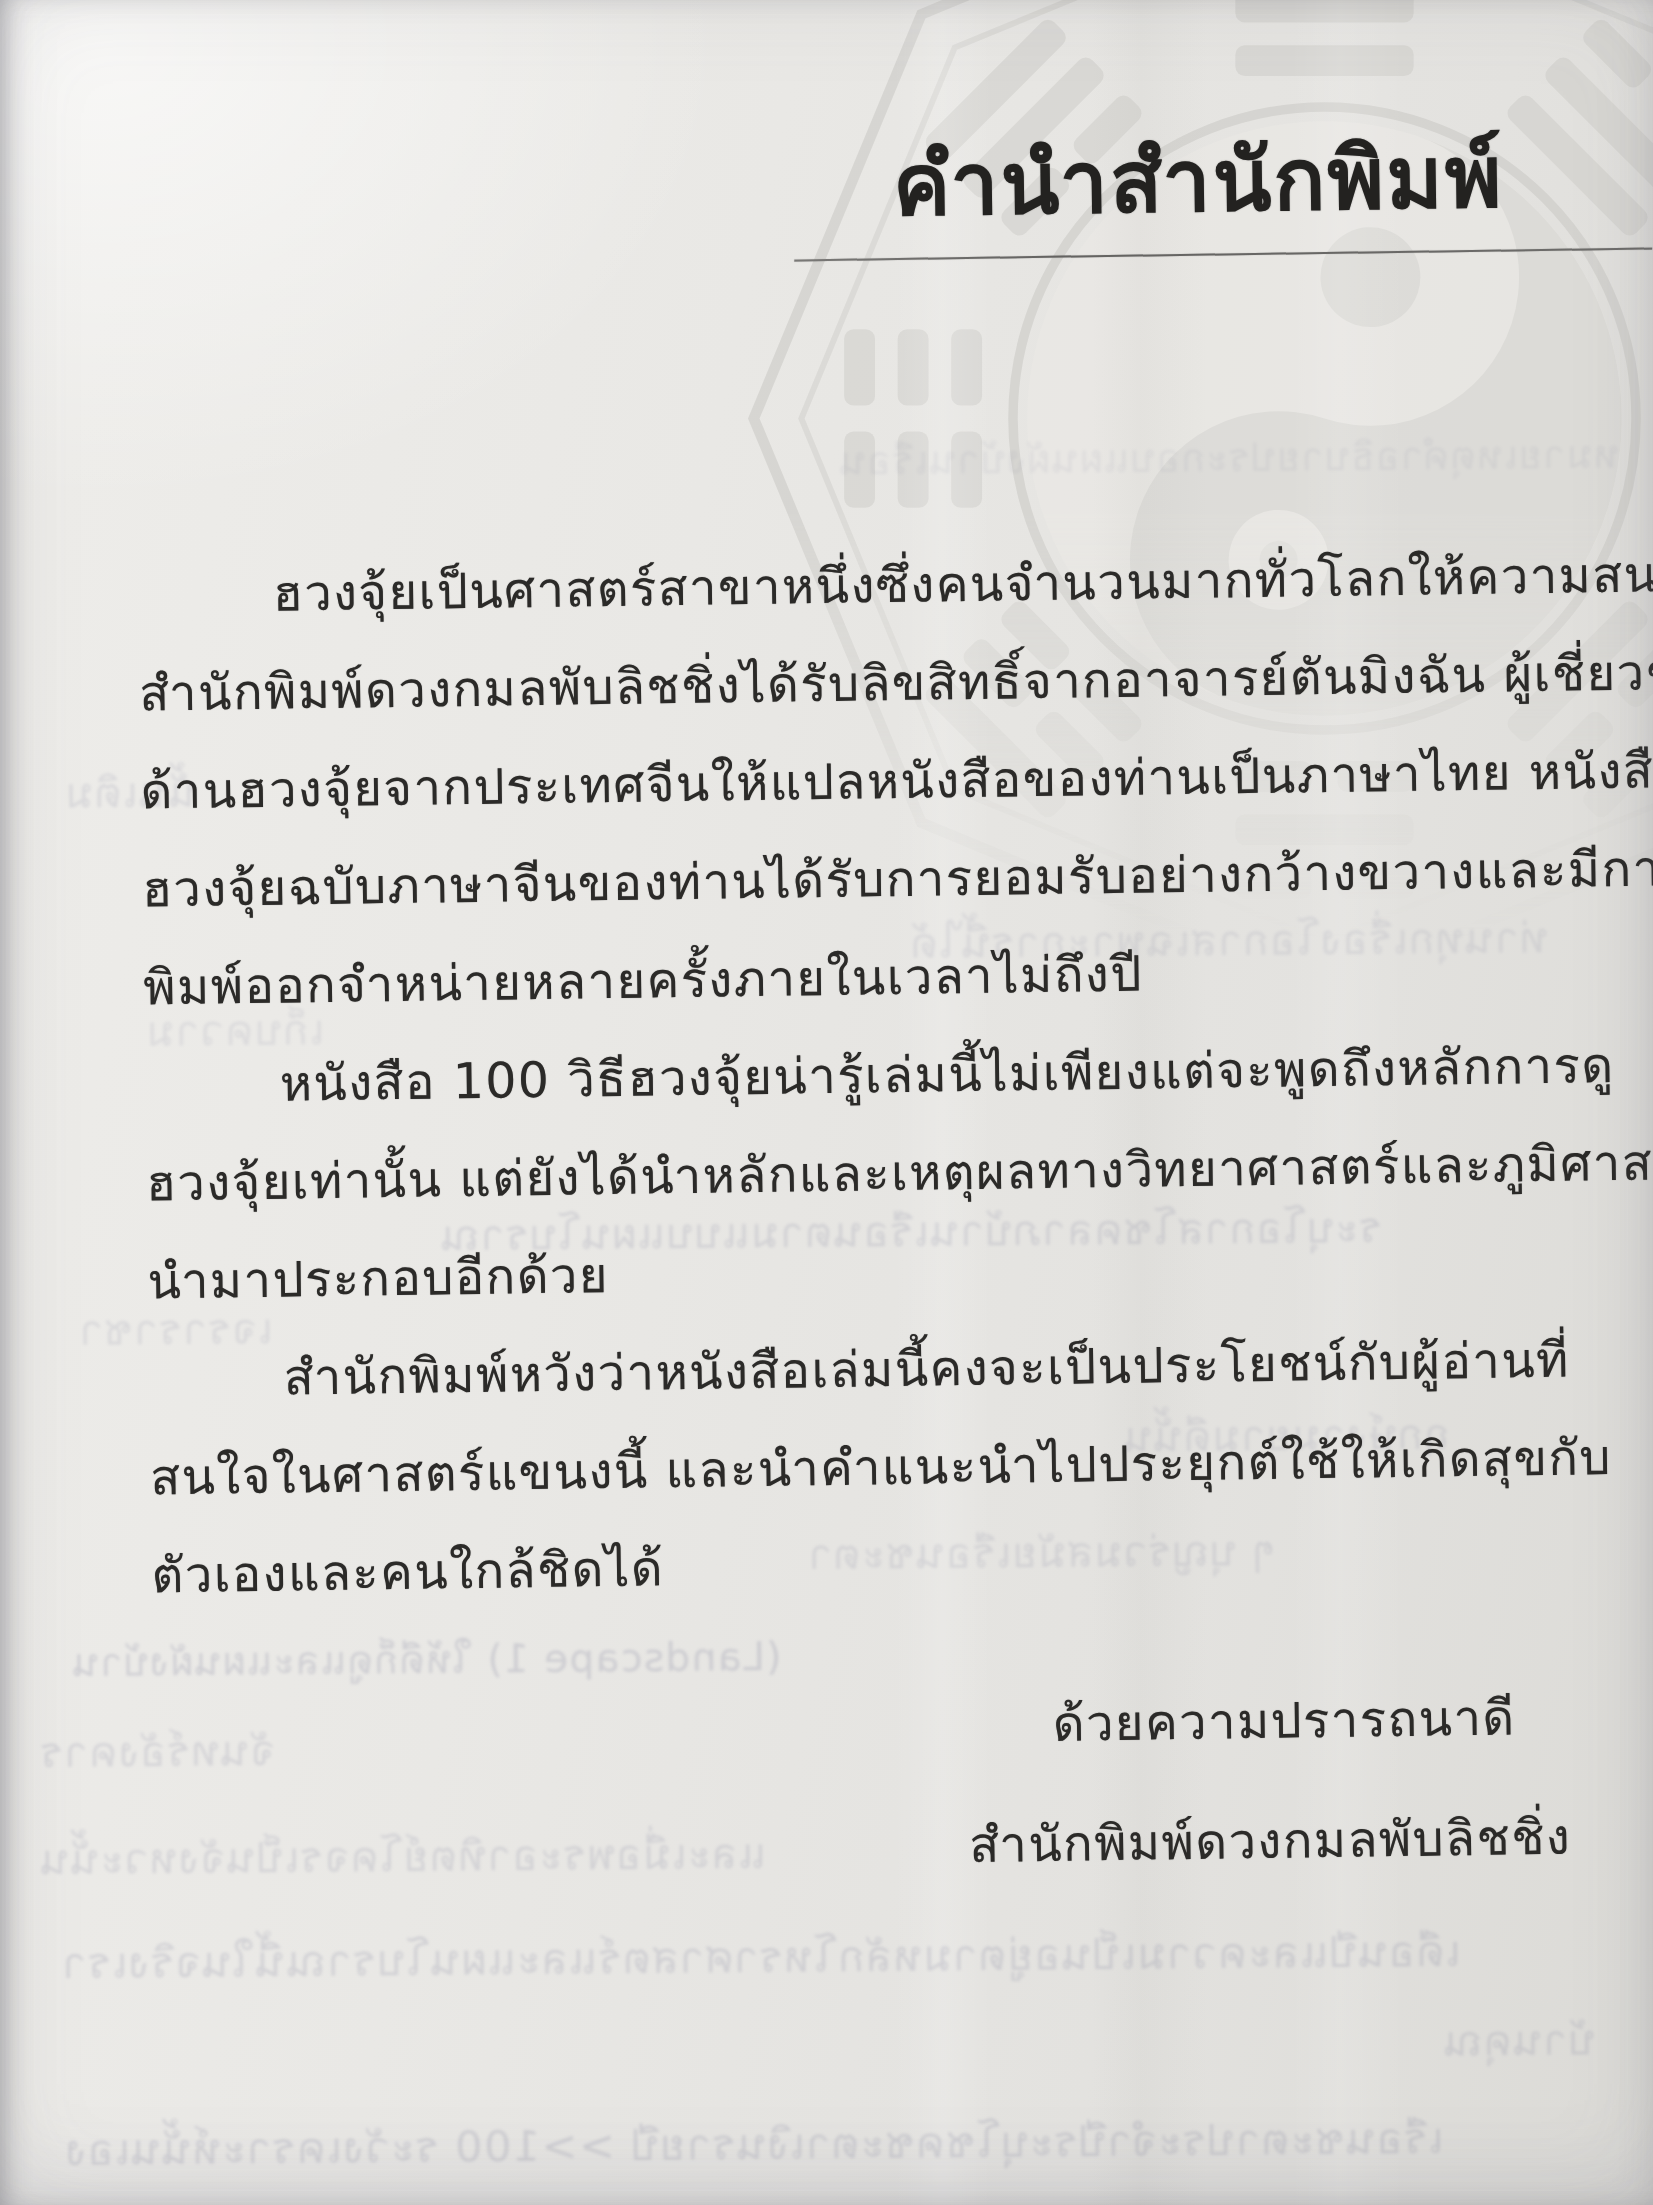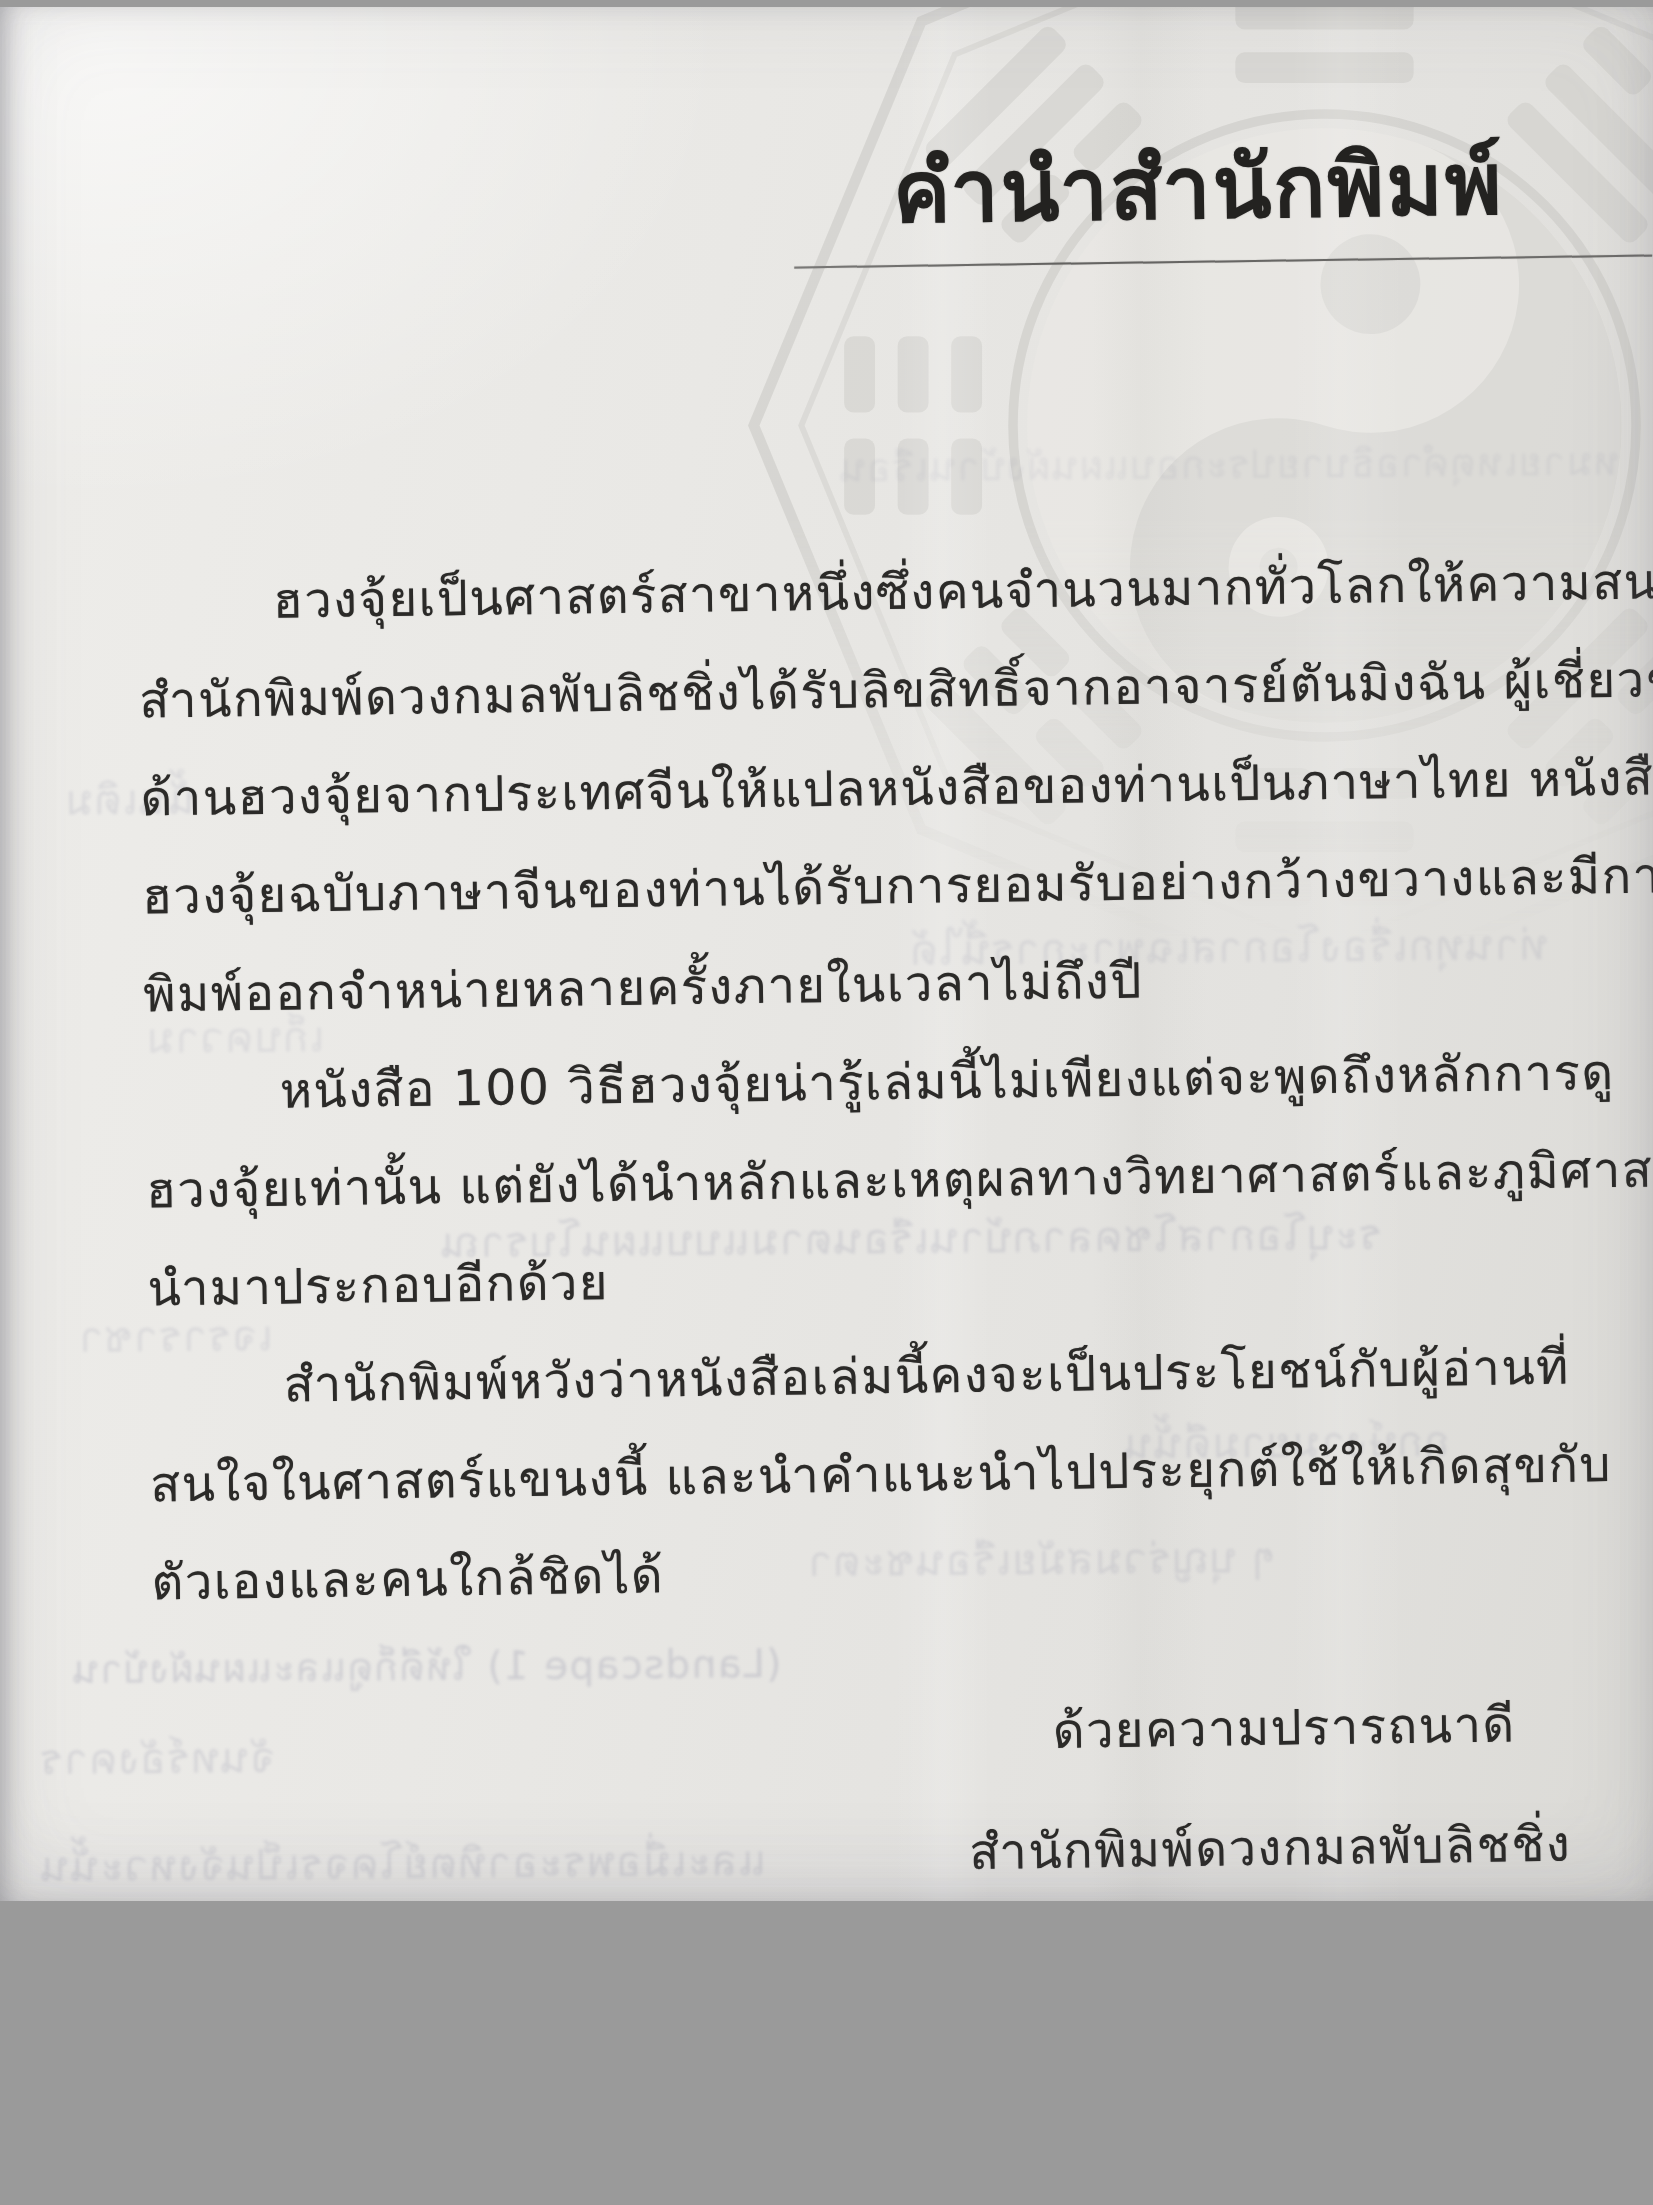--- a/index.html
+++ b/index.html
@@ -1,19 +1,19 @@
 <!DOCTYPE html>
 <html style="font-size:10.8px"><head>
 <meta charset="utf-8">
 <style>
   html,body{margin:0;padding:0;background:#9a9a9a;}
   .page{
     position:relative;
-    width:1654px;height:1894px;
-    margin:7px auto;
+    width:1654px;height:2205px;
+    margin:0 auto;
     overflow:hidden;
     background:
       radial-gradient(1013px 743px at 6% 2%, rgba(255,255,255,0.60), rgba(255,255,255,0) 62%),
       linear-gradient(102deg, #eeedea 0%, #e9e8e5 38%, #e3e2df 72%, #dbdad6 100%);
     font-family:"DejaVu Sans","Liberation Sans",sans-serif;
     text-decoration:underline;
   }
   
   .page::after{
     content:"";position:absolute;inset:0;pointer-events:none;z-index:9;

